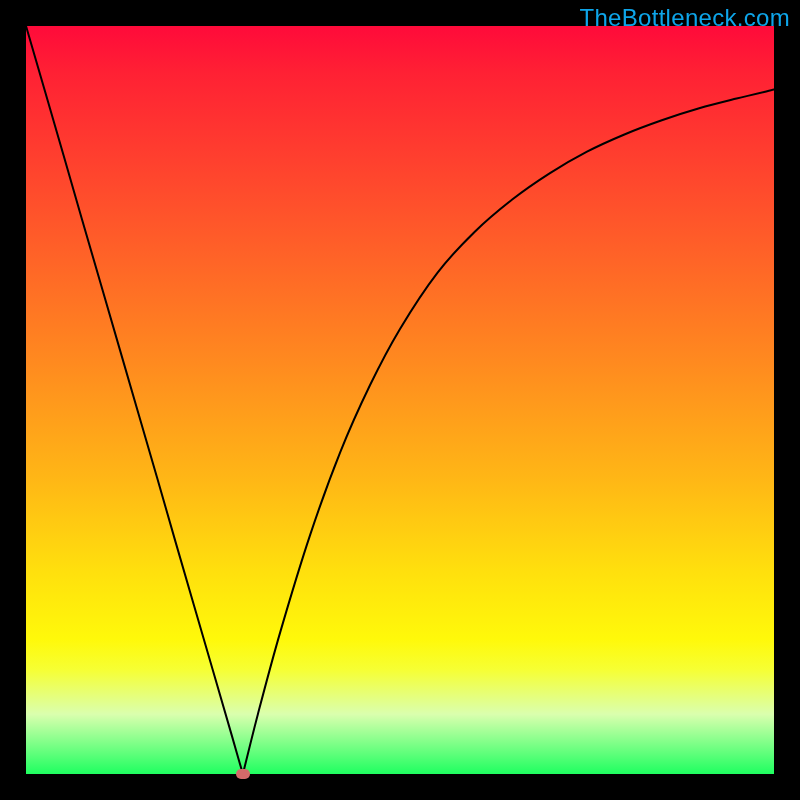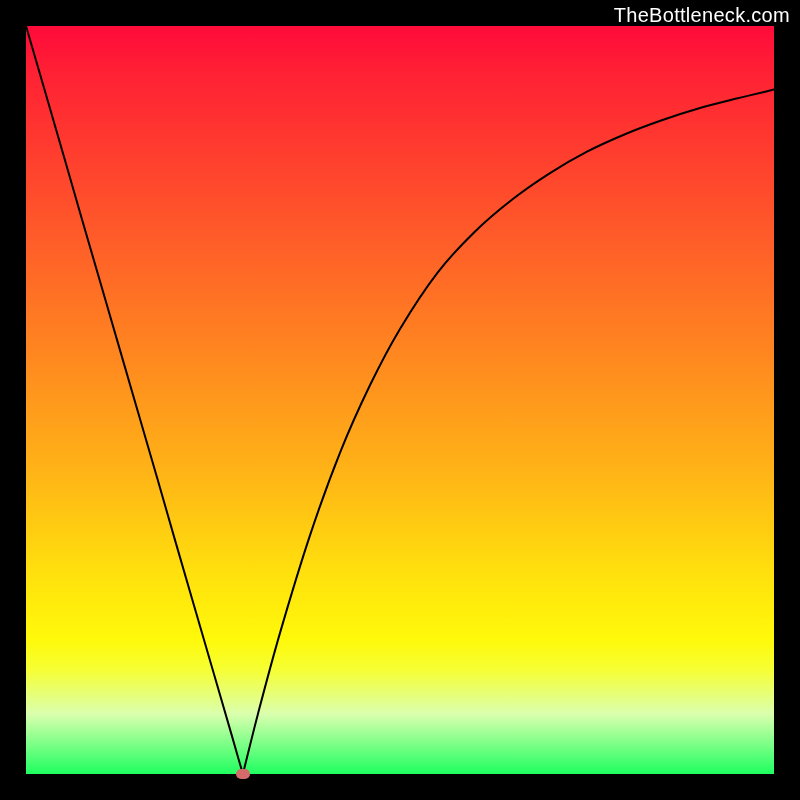--- a/index.html
+++ b/index.html
@@ -35,22 +35,22 @@
       #fff90a 82%,
       #f6ff33 86%,
       #daffae 92%,
       #1fff60 100%
     );
   }
   .watermark {
     position: absolute;
     top: 4px;
     right: 10px;
-    color: #ffffff;
-    font-size: 20px;
+    color: #0ea5e9;
+    font-size: 24px;
     font-weight: 500;
     letter-spacing: 0.3px;
     font-family: Arial, Helvetica, sans-serif;
   }
   svg.curve-layer {
     position: absolute;
     left: 0;
     top: 0;
     width: 100%;
     height: 100%;

